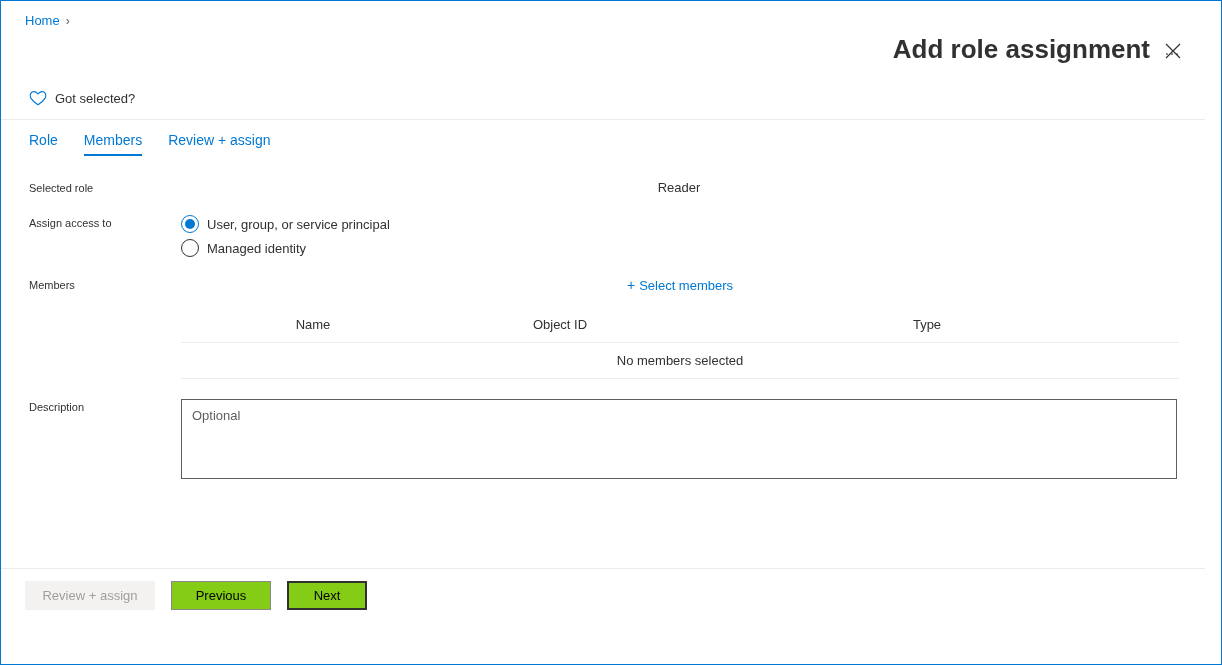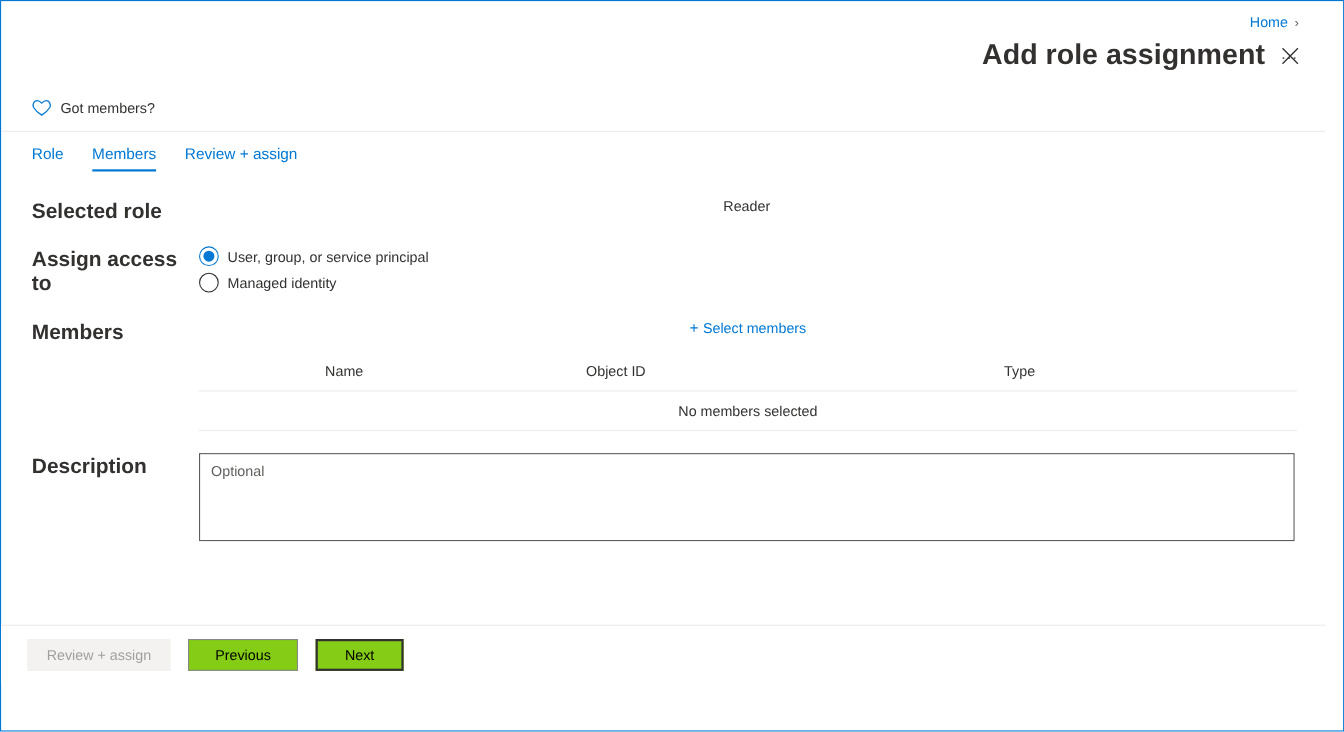--- a/index.html
+++ b/index.html
@@ -34,21 +34,20 @@
     padding: 12px 24px 10px 24px;
     position: relative;
   }
   .breadcrumb {
     font-size: 13px;
     color: #0078d4;
     margin-bottom: 6px;
     display: flex;
     align-items: center;
     gap: 6px;
-    justify-content: flex-end;
   }
   .breadcrumb .chev { color: #605e5c; font-size: 12px; }
   .title-row {
     display: flex;
     align-items: center;
     gap: 14px;
     justify-content: flex-end;
   }
   .page-title {
     font-size: 26px;
@@ -101,22 +100,22 @@
   .form-area {
     padding: 24px 28px 20px 28px;
   }
   .form-row {
     display: flex;
     align-items: flex-start;
     margin-bottom: 20px;
   }
   .form-label {
     width: 152px;
-    font-weight: 700;
-    font-size: 19px;
+    font-weight: 400;
+    font-size: 11px;
     padding-top: 2px;
     flex-shrink: 0;
   }
   .form-value { font-size: 13px; flex: 1; text-align: center; }
   .radio-group { display: flex; flex-direction: column; gap: 6px; }
   .radio-item { display: flex; align-items: center; gap: 8px; cursor: pointer; }
   .radio-dot {
     width: 18px; height: 18px; border-radius: 50%;
     border: 1px solid #323130;
     display: inline-flex; align-items: center; justify-content: center;
@@ -208,21 +207,21 @@
           <svg width="16" height="16" viewBox="0 0 16 16">
               <path d="M1 1 L15 15 M15 1 L1 15" stroke="#323130" stroke-width="1.2" fill="none"></path>
             </svg>
         </div>
       </div>
 
       <div class="feedback-row">
         <svg class="heart-icon" viewBox="0 0 24 24" fill="none" stroke="#0078d4" stroke-width="1.5">
           <path d="M12 21s-7-4.35-10-9.5C.5 7 3 3.5 6.5 3.5c2 0 3.5 1 5.5 3 2-2 3.5-3 5.5-3C21 3.5 23.5 7 22 11.5 19 16.65 12 21 12 21z"></path>
         </svg>
-        <span>Got members?</span>
+        <span>Got selected?</span>
       </div>
 
       <hr class="hr">
 
       <div class="content-scroll">
         <div class="tabs">
           <div class="tab">Role</div>
           <div class="tab active">Members</div>
           <div class="tab">Review + assign</div>
         </div>

